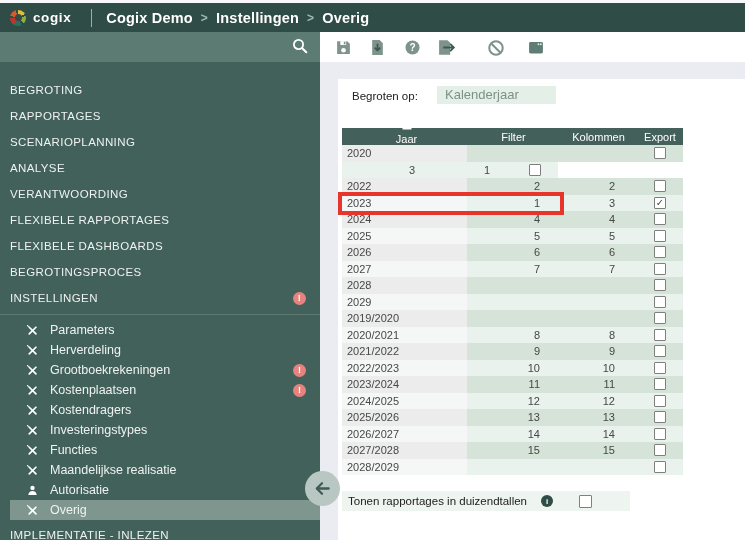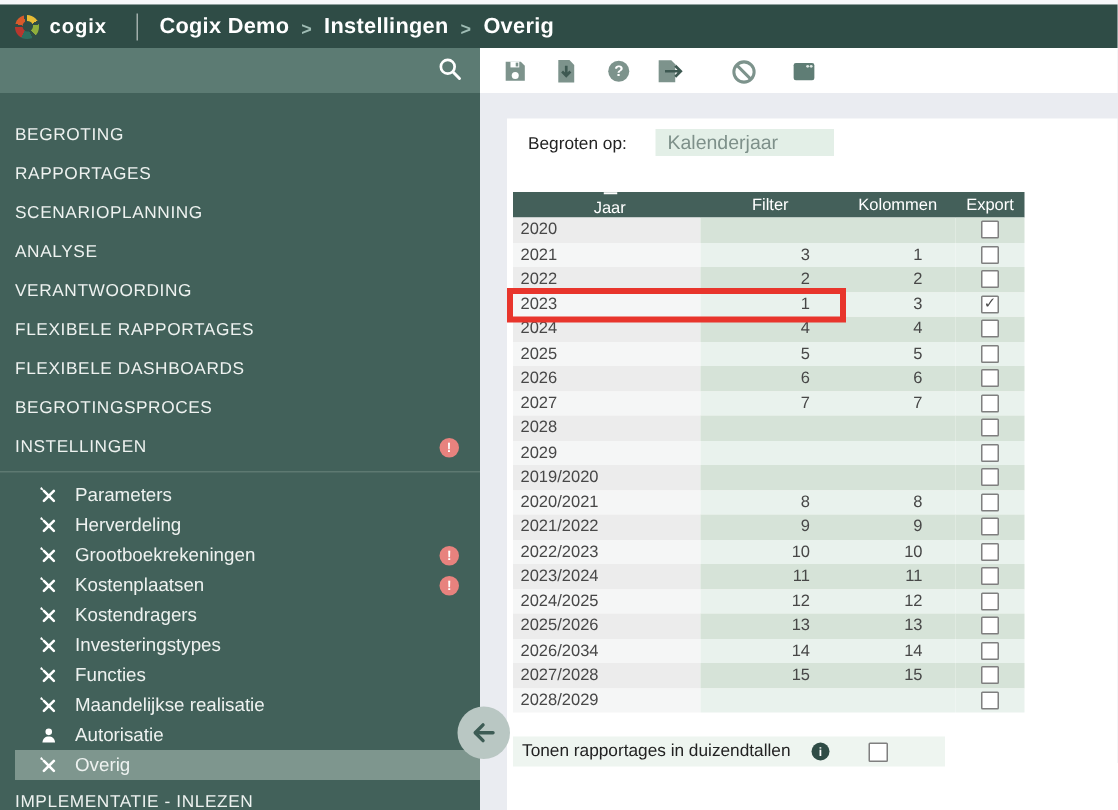--- a/index.html
+++ b/index.html
@@ -9,21 +9,21 @@
   .top-strip{position:absolute;left:0;top:0;width:745px;height:3px;background:#f7f8fa;}
 
   
   .app-header{position:absolute;left:0;top:3px;width:745px;height:29px;background:#2f4c46;
               display:flex;align-items:center;padding-left:10px;box-sizing:border-box;color:#fff;}
   .logo-icon{width:16px;height:16px;border-radius:50%;position:relative;flex:none;
              background:conic-gradient(from 210deg,#b8372e 0 16%,#2f4c46 16% 21%,#d95a2b 21% 37%,#2f4c46 37% 42%,#e7bc35 42% 58%,#2f4c46 58% 63%,#8fae3c 63% 79%,#2f4c46 79% 84%,#2e6e5f 84% 100%);}
   .logo-icon::after{content:"";position:absolute;left:4.5px;top:4.5px;width:7px;height:7px;border-radius:50%;background:#2f4c46;}
   .logo-text{font-size:13.5px;font-weight:600;letter-spacing:.6px;margin-left:7px;}
   .hdr-divider{width:1px;height:18px;background:rgba(255,255,255,.55);margin:0 14px 0 20px;}
-  .breadcrumb{display:flex;align-items:flex-end;font-size:14.5px;font-weight:700;letter-spacing:.2px;}
+  .breadcrumb{display:flex;align-items:center;font-size:14.5px;font-weight:700;letter-spacing:.2px;}
   .crumb-sep{color:#9fbcb4;font-size:12px;font-weight:600;margin:0 8px;}
 
   
   .search-row{position:absolute;left:0;top:32px;width:320px;height:30px;background:#5c7b73;}
   .search-btn{position:absolute;right:8px;top:3px;width:24px;height:24px;border:none;background:transparent;padding:0;cursor:pointer;}
   .toolbar{position:absolute;left:320px;top:32px;width:425px;height:30px;background:#ffffff;}
   .tool-btn{position:absolute;top:5px;width:22px;height:21px;border:none;background:transparent;padding:0;cursor:pointer;}
   .tool-btn svg{display:block;margin:auto;}
 
   
@@ -318,21 +318,20 @@
     <div class="tbody">
         <div class="trow">
           <div class="cell c-jaar">2020</div>
           <div class="cell c-filter"></div>
           <div class="cell c-kol"></div>
           <div class="cell c-exp">
             <span class="cb"></span>
           </div>
         </div>
         <div class="trow">
-          <div class="cell c-jaar">2021</div>
           <div class="cell c-filter">3</div>
           <div class="cell c-kol">1</div>
           <div class="cell c-exp">
             <span class="cb"></span>
           </div>
         </div>
         <div class="trow">
           <div class="cell c-jaar">2022</div>
           <div class="cell c-filter">2</div>
           <div class="cell c-kol">2</div>
@@ -447,21 +446,21 @@
         </div>
         <div class="trow">
           <div class="cell c-jaar">2025/2026</div>
           <div class="cell c-filter">13</div>
           <div class="cell c-kol">13</div>
           <div class="cell c-exp">
             <span class="cb"></span>
           </div>
         </div>
         <div class="trow">
-          <div class="cell c-jaar">2026/2034</div>
+          <div class="cell c-jaar">2026/2027</div>
           <div class="cell c-filter">14</div>
           <div class="cell c-kol">14</div>
           <div class="cell c-exp">
             <span class="cb"></span>
           </div>
         </div>
         <div class="trow">
           <div class="cell c-jaar">2027/2028</div>
           <div class="cell c-filter">15</div>
           <div class="cell c-kol">15</div>

